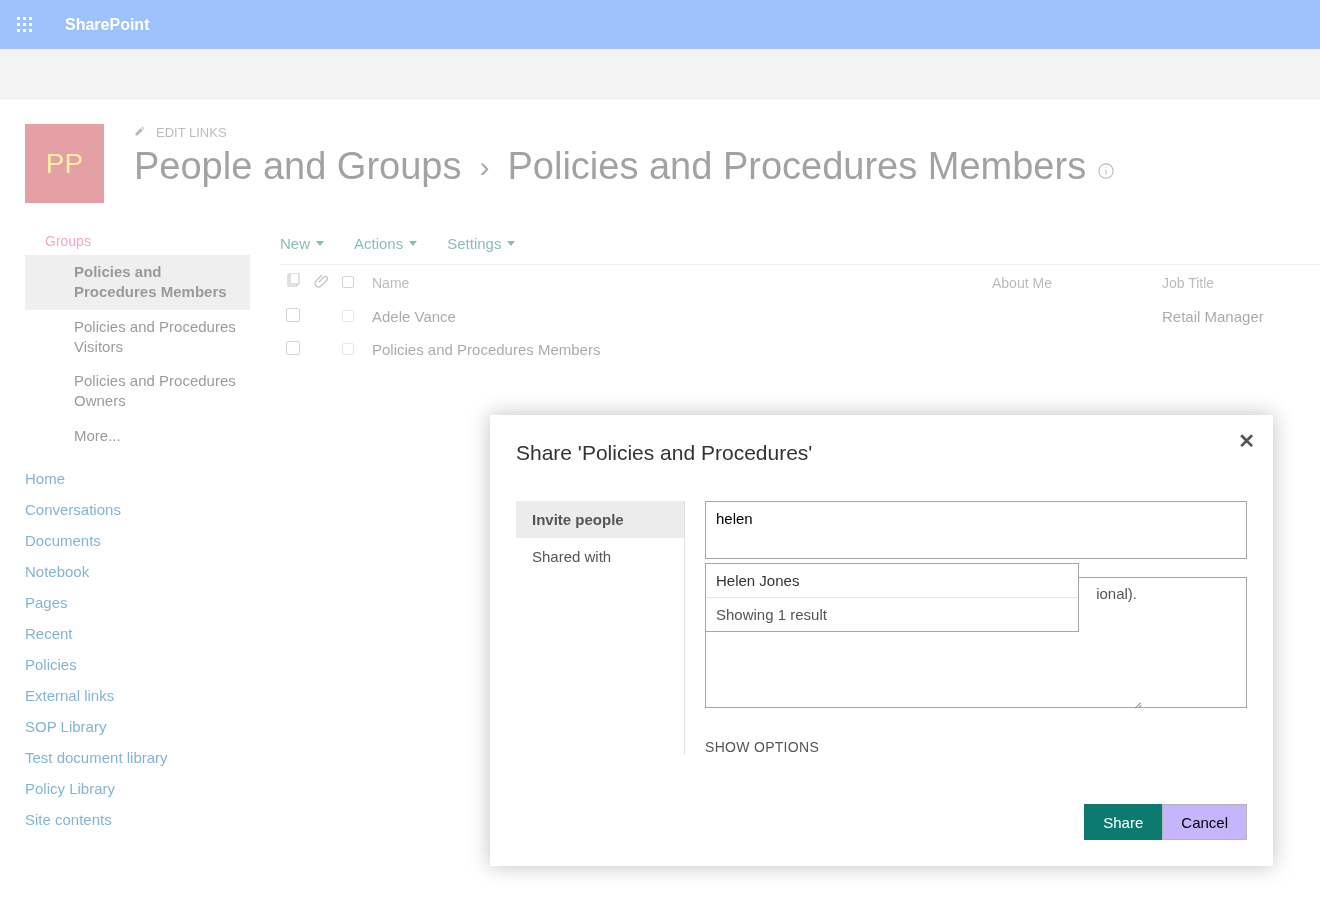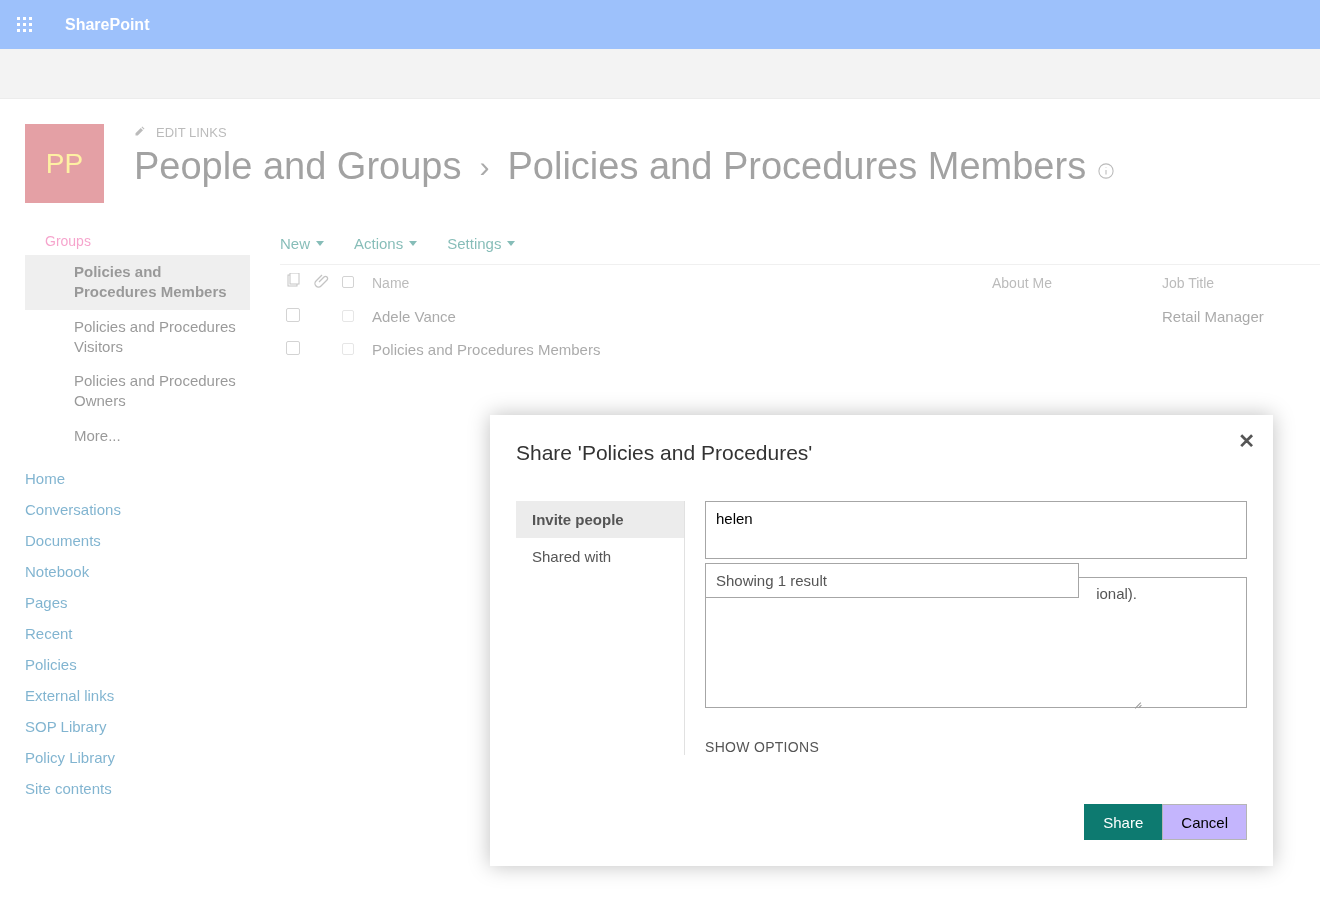--- a/index.html
+++ b/index.html
@@ -365,20 +365,21 @@
       <div style="height:10px"></div>
       <div class="nav-link">Home</div>
       <div class="nav-link">Conversations</div>
       <div class="nav-link">Documents</div>
       <div class="nav-link">Notebook</div>
       <div class="nav-link">Pages</div>
       <div class="nav-link">Recent</div>
       <div class="nav-link">Policies</div>
       <div class="nav-link">External links</div>
       <div class="nav-link">SOP Library</div>
+      <div class="nav-link">Test document library</div>
       <div class="nav-link">Policy Library</div>
       <div class="nav-link">Site contents</div>
     </div>
 
     <div class="main">
       <div class="toolbar">
         <span class="tb-item">
             <span>New</span> 
             <span class="caret"></span>
           </span>
@@ -439,20 +440,21 @@
 
   <div class="dialog-body">
     <div class="dialog-tabs">
       <div class="dialog-tab selected">Invite people</div>
       <div class="dialog-tab">Shared with</div>
     </div>
     <div class="dialog-main">
       <textarea class="people-input" style="">helen</textarea>
 
       <div class="suggest">
+        <div class="suggest-item">Helen Jones</div>
         <div class="suggest-footer">Showing 1 result</div>
       </div>
 
       <div class="msg-wrap">
         <textarea class="message-input" style=""></textarea>
         <span class="msg-ghost">ional).</span>
         <div class="resize-handle"></div>
       </div>
 
       <div class="show-options">SHOW OPTIONS</div>

